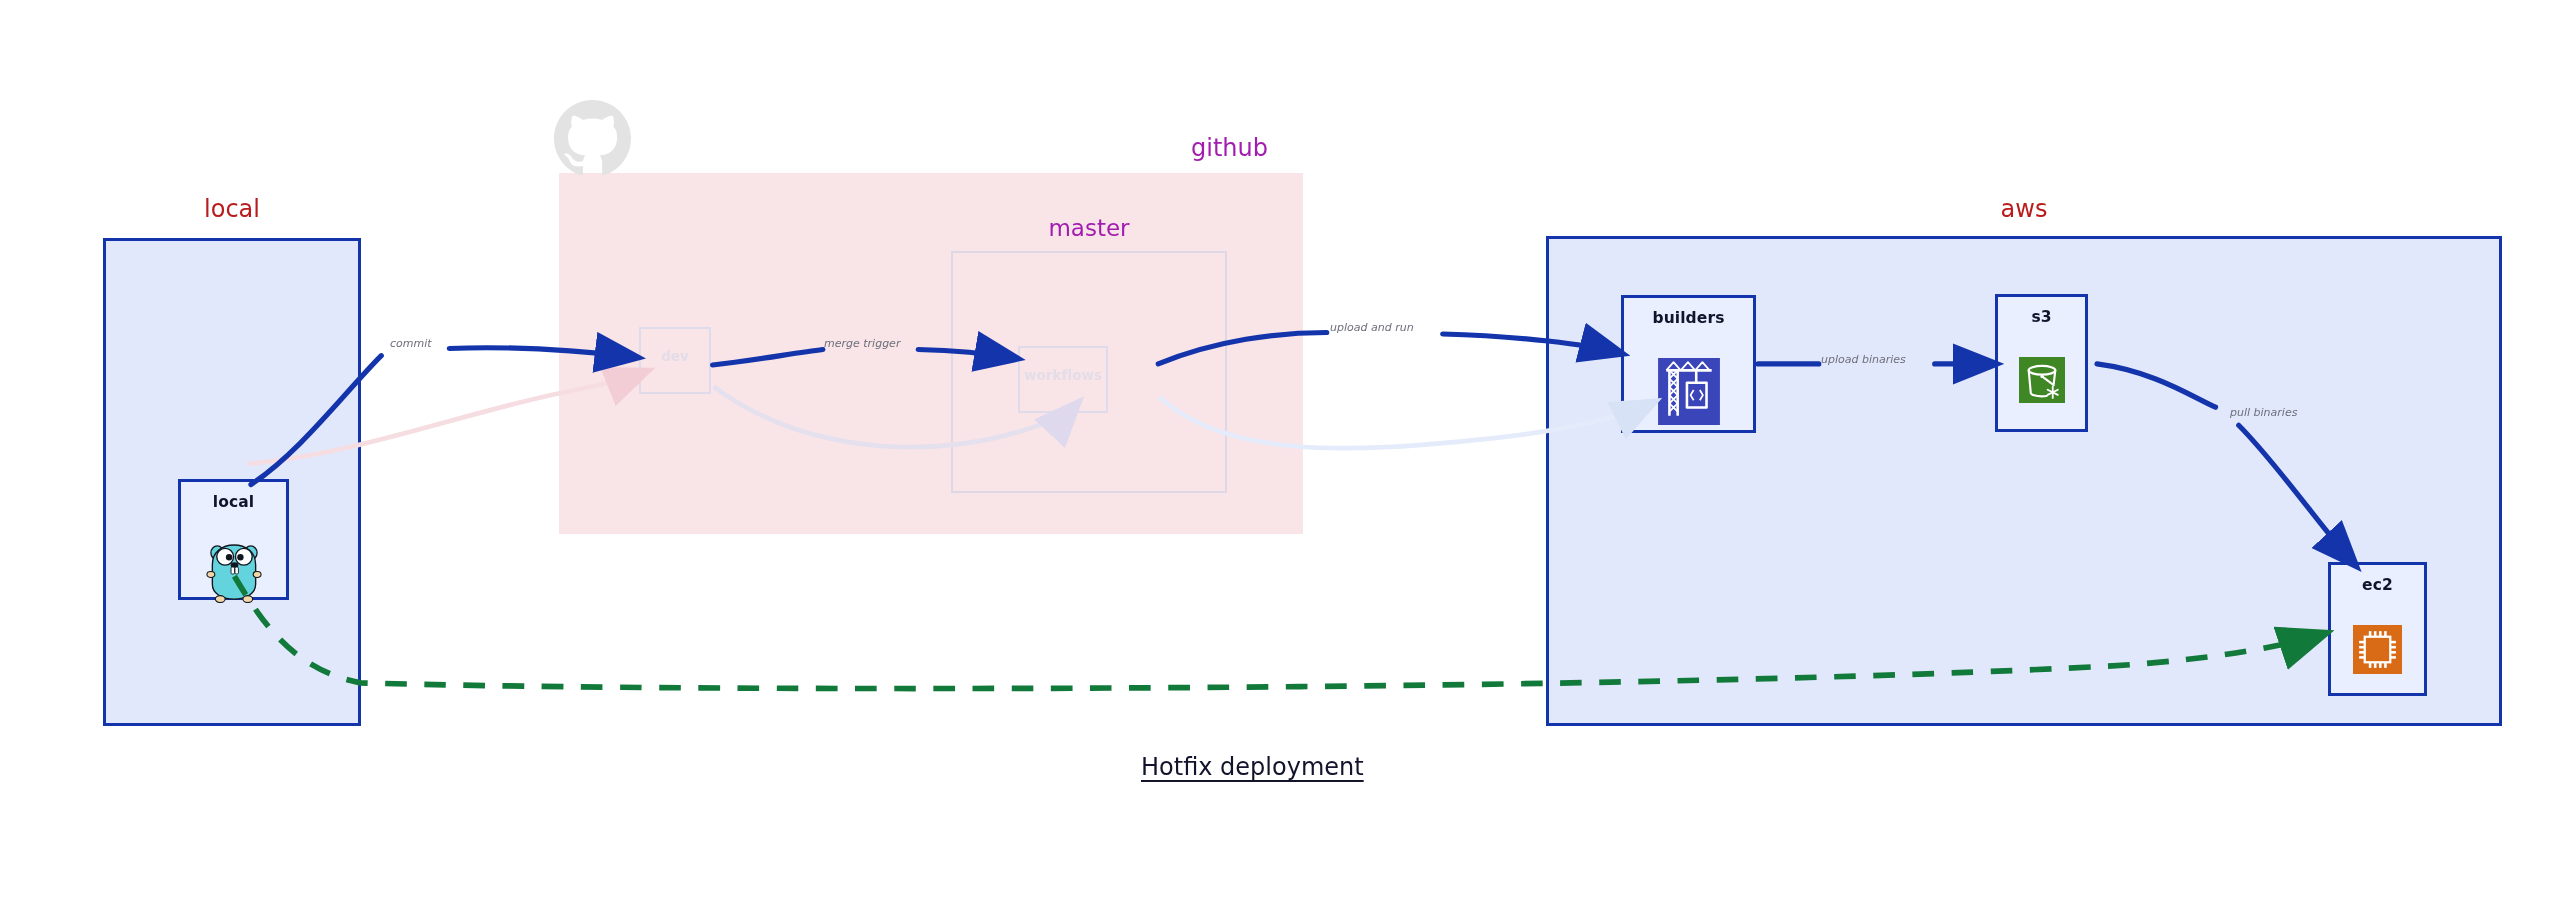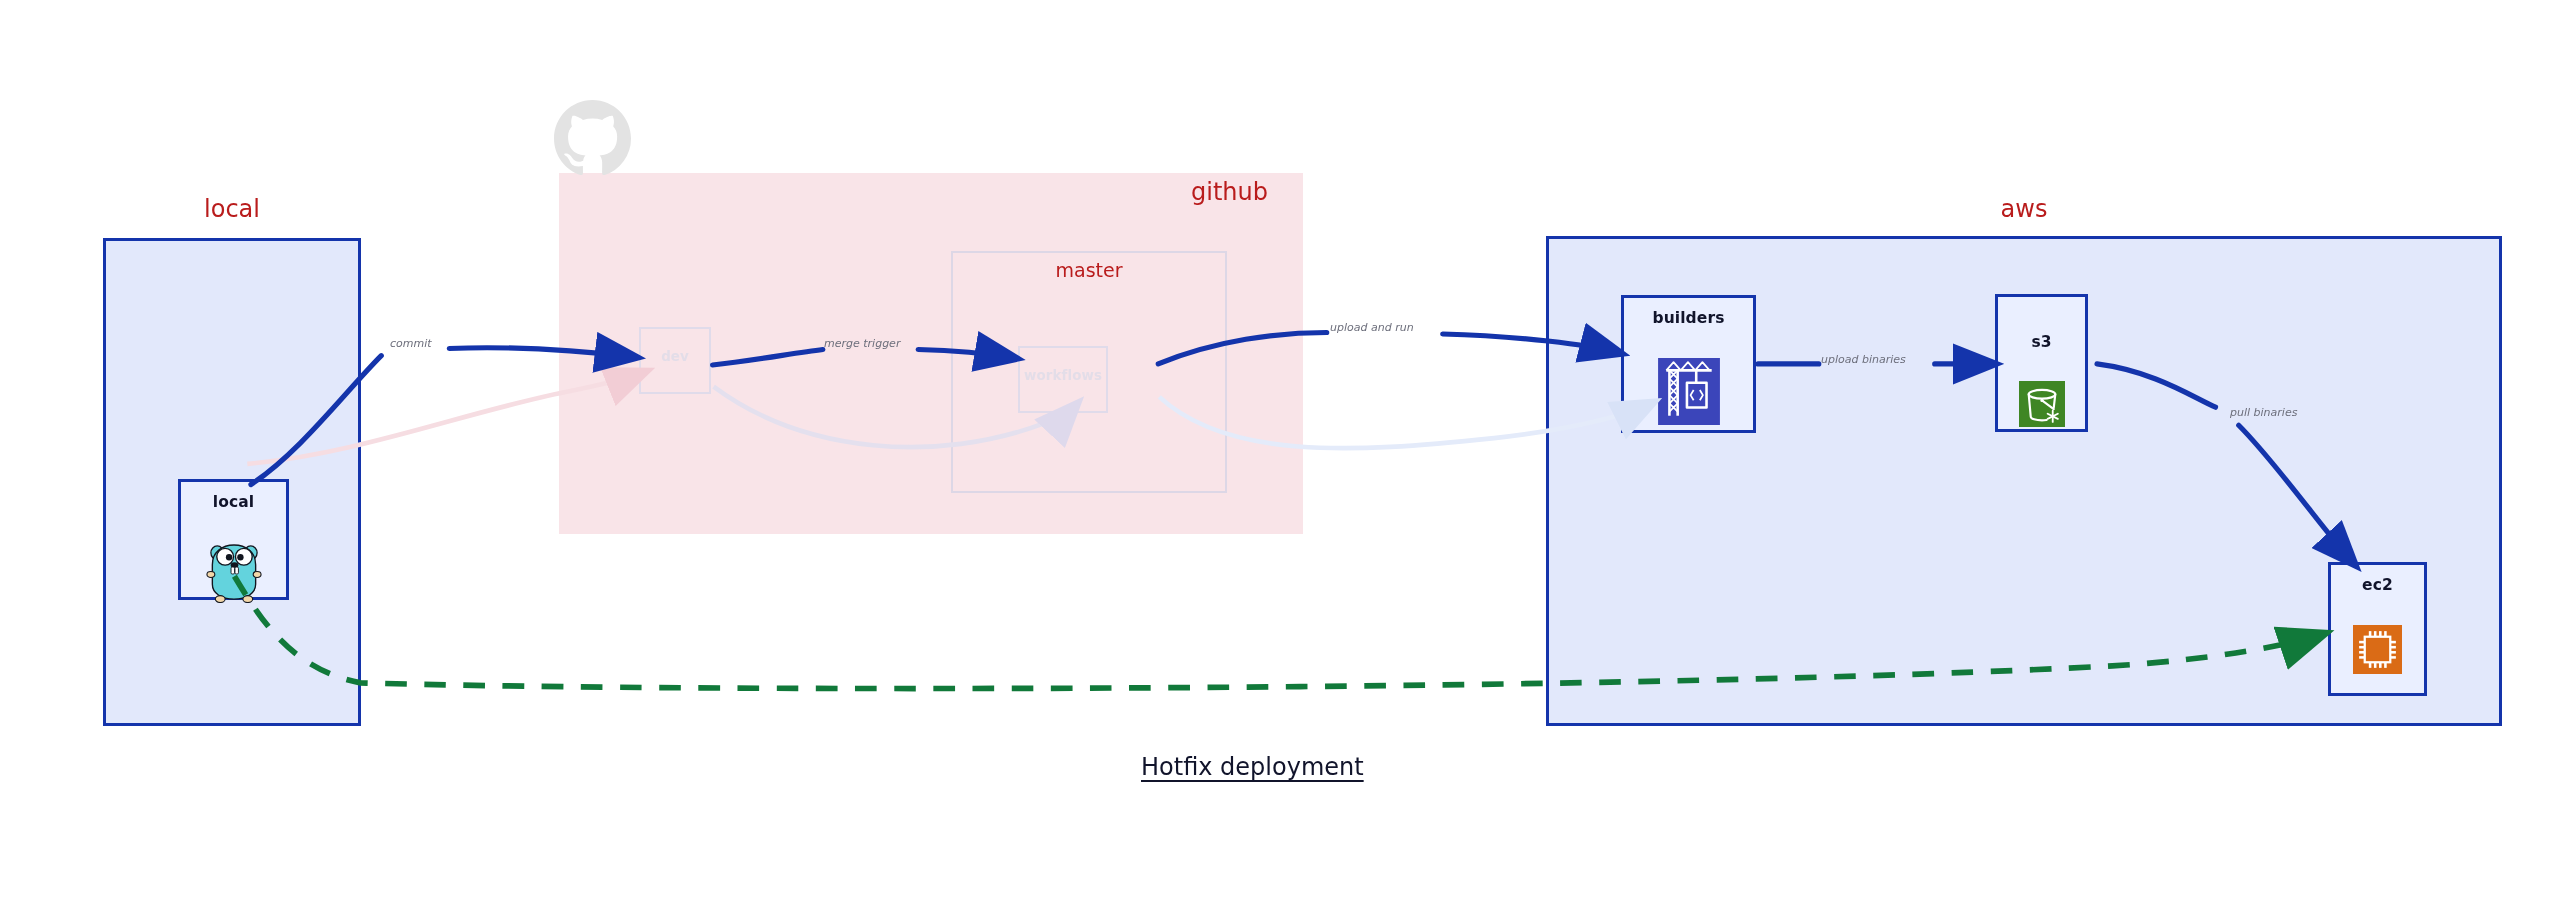--- a/index.html
+++ b/index.html
@@ -33,22 +33,21 @@
   }
   .zone-label {
     position: absolute;
     font-size: 24px;
     color: #b91c1c;
     font-family: "DejaVu Sans", sans-serif;
     white-space: nowrap;
     text-align: center;
   }
   .zone-label.faded {
-    color: #b91c1c;
-    margin-top: 44px;
+    color: #a21caf;
   }
 
   
   .group-master {
     position: absolute;
     box-sizing: border-box;
     border: 2.1px solid #ddd7e6;
     background: transparent;
   }
 
@@ -261,21 +260,21 @@
 
             <path d="M74 24 L74 48"></path>
             <rect x="56" y="48" width="38" height="48"></rect>
 
             <path d="M69 62 L63 72 L69 82 M81 62 L87 72 L81 82" stroke-width="3.4"></path>
           </g>
         </svg>
       </div>
     </div>
 
-    <div class="node" style="left:1995px; top:294px; width:93px; height:138px;justify-content:flex-end;">
+    <div class="node" style="left:1995px; top:294px; width:93px; height:138px;">
       <div class="node-title">s3</div>
       <div class="node-glyph">
         <svg width="46" height="46" viewBox="0 0 90 90" xmlns="http://www.w3.org/2000/svg">
           <rect x="0" y="0" width="90" height="90" fill="#3f8624"></rect>
           <g fill="none" stroke="#ffffff" stroke-width="4.2" stroke-linecap="round" stroke-linejoin="round">
             <ellipse cx="45" cy="26" rx="26" ry="8.5"></ellipse>
             <path d="M19 26 L23 70 C23 74 33 77 45 77 C48 77 51 76.7 54 76.3"></path>
             <path d="M71 26 L68 52"></path>
             <path d="M45 38 L68 55"></path>
             <circle cx="45" cy="38" r="3.2" fill="#ffffff" stroke="none"></circle>
@@ -322,21 +321,21 @@
   </div>
 
   <div class="layer-text">
 
     <div class="zone-label" style="left:103px; top:195px; width:258px;">local</div>
 
     <div class="zone-label faded" style="left:1113px; top:134px; width:155px; text-align:right;">github</div>
 
     <div class="zone-label" style="left:1546px; top:195px; width:956px;">aws</div>
 
-    <div class="zone-label faded" style="left:951px; top:215px; width:276px; font-size:19px;">master</div>
+    <div class="zone-label faded" style="left:951px; top:215px; width:276px; font-size:23px;">master</div>
 
     <div class="edge-label" style="left:390px; top:337px;">commit</div>
 
     <div class="edge-label" style="left:824px; top:337px;">merge trigger</div>
 
     <div class="edge-label" style="left:1330px; top:321px;">upload and run</div>
 
     <div class="edge-label" style="left:1821px; top:353px;">upload binaries</div>
 
     <div class="edge-label" style="left:2194px; top:406px;margin-left:36px;">pull binaries</div>

